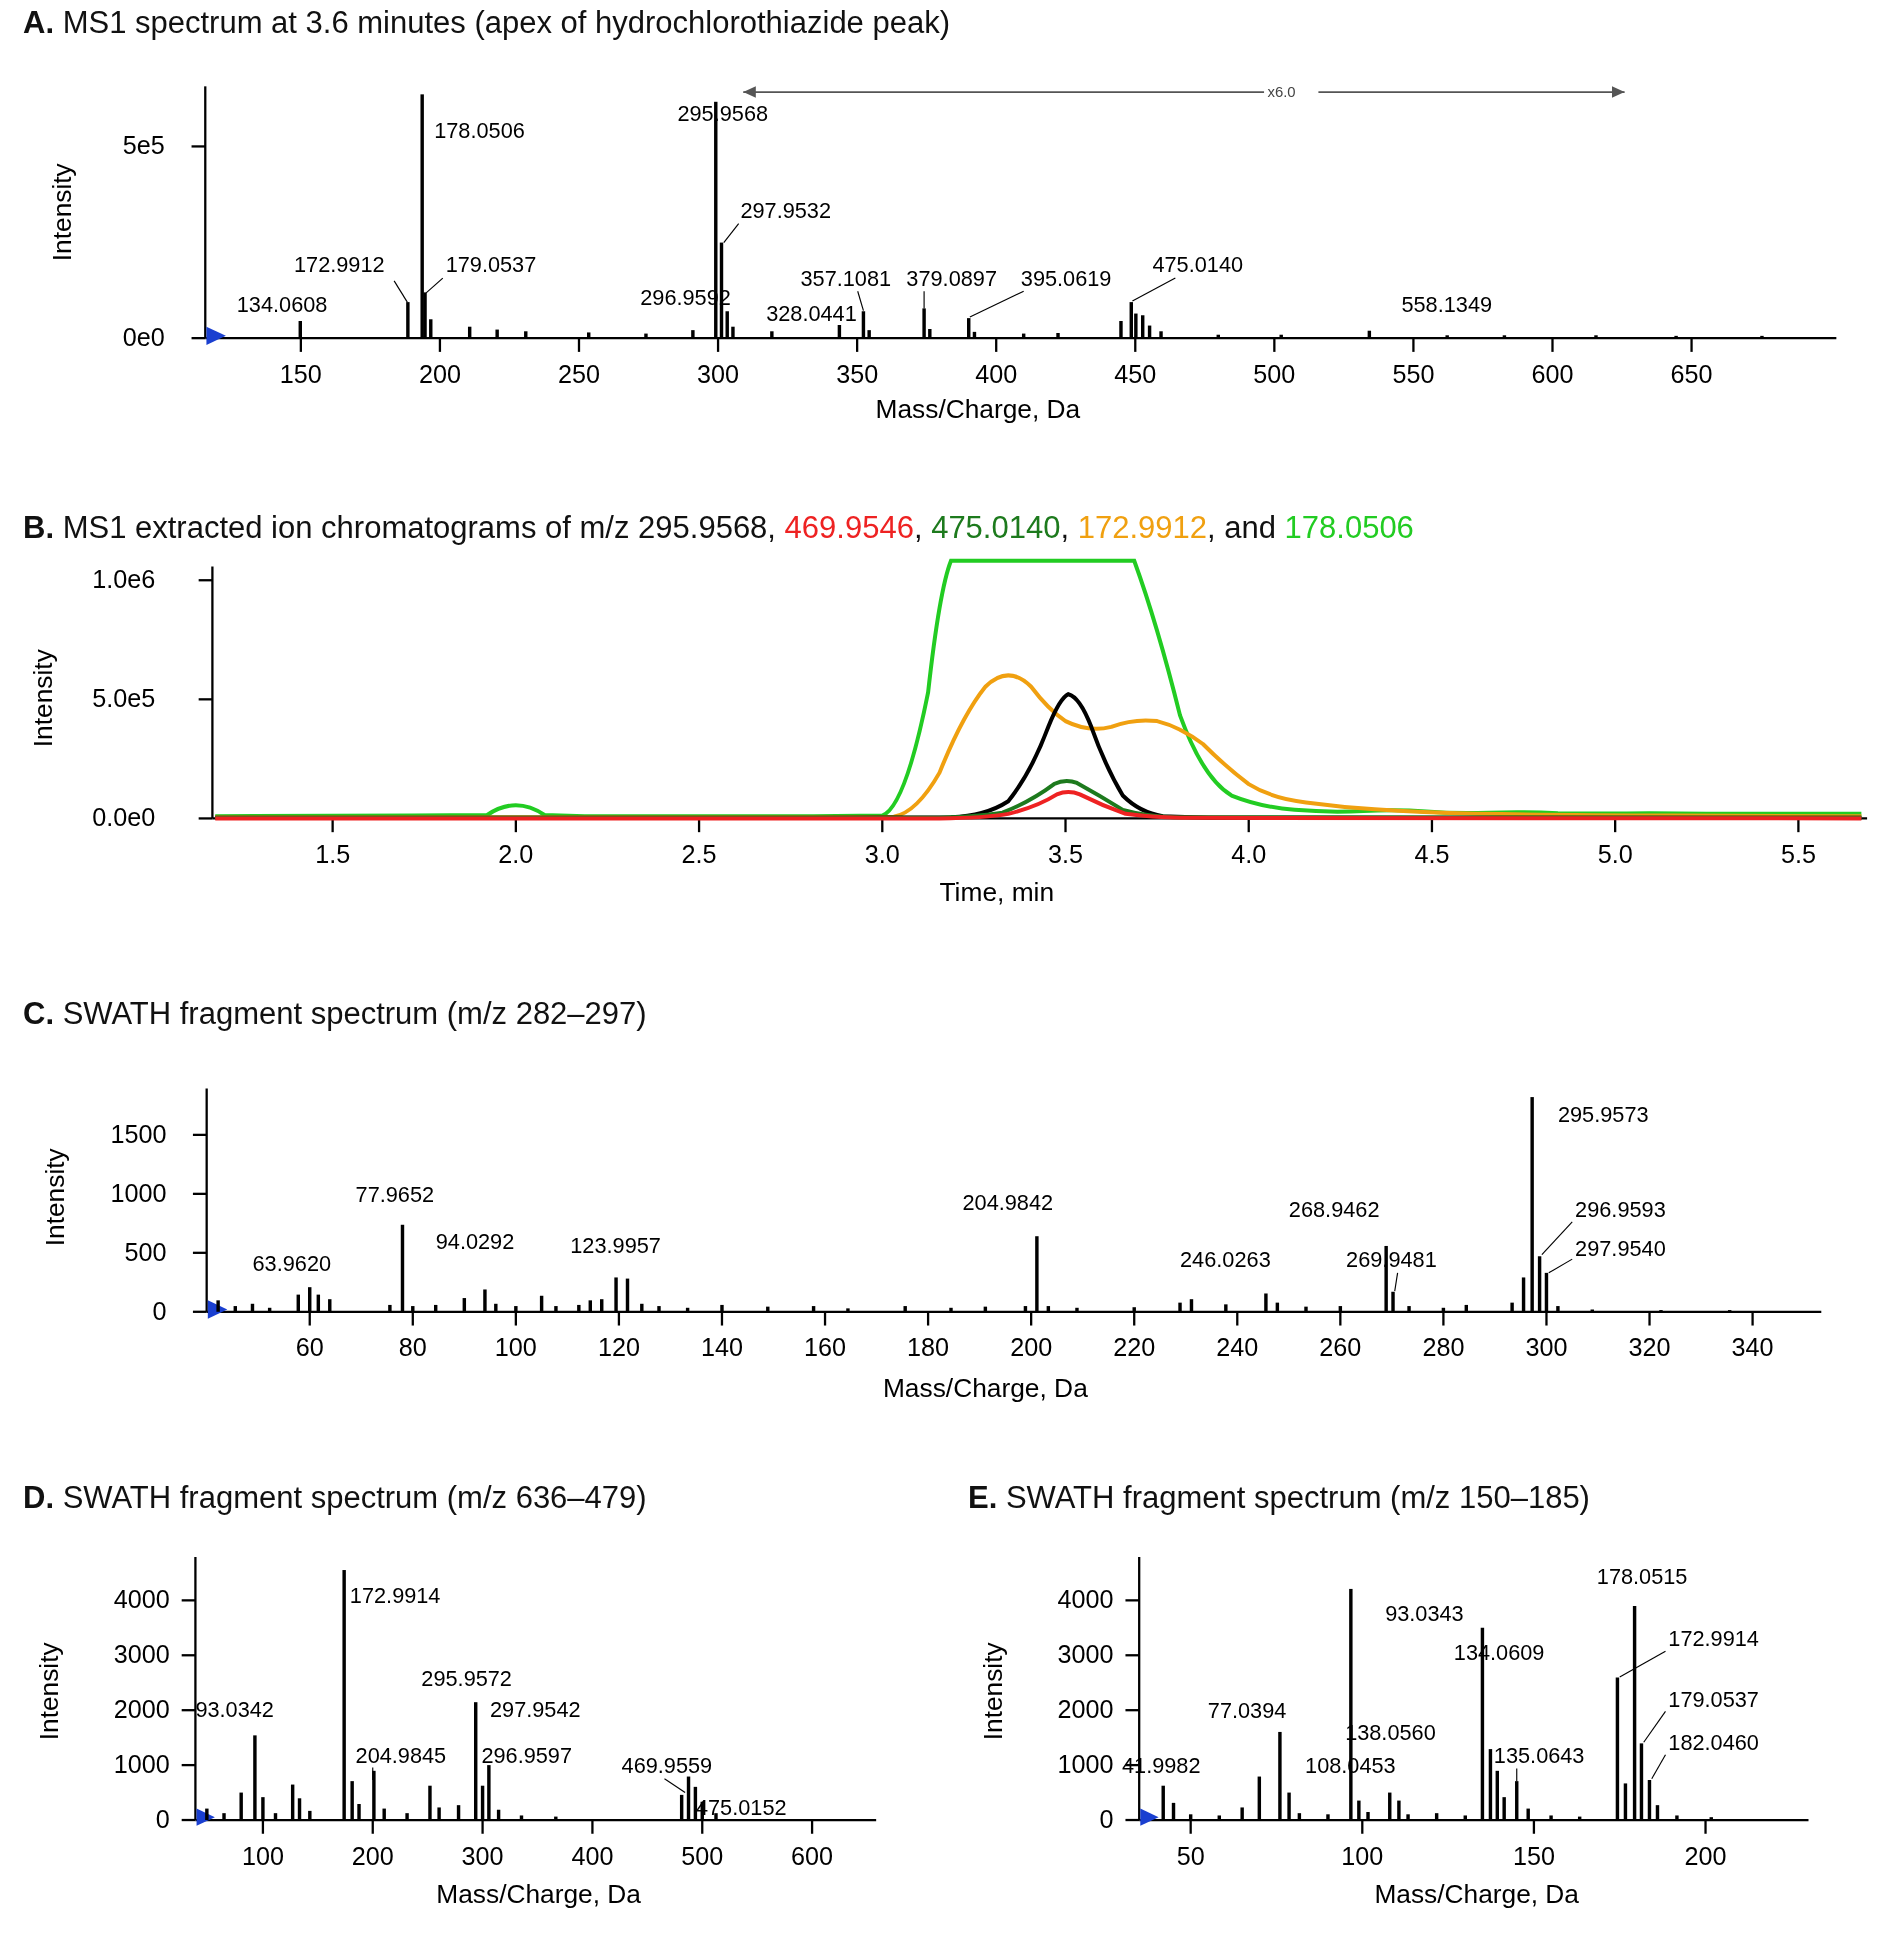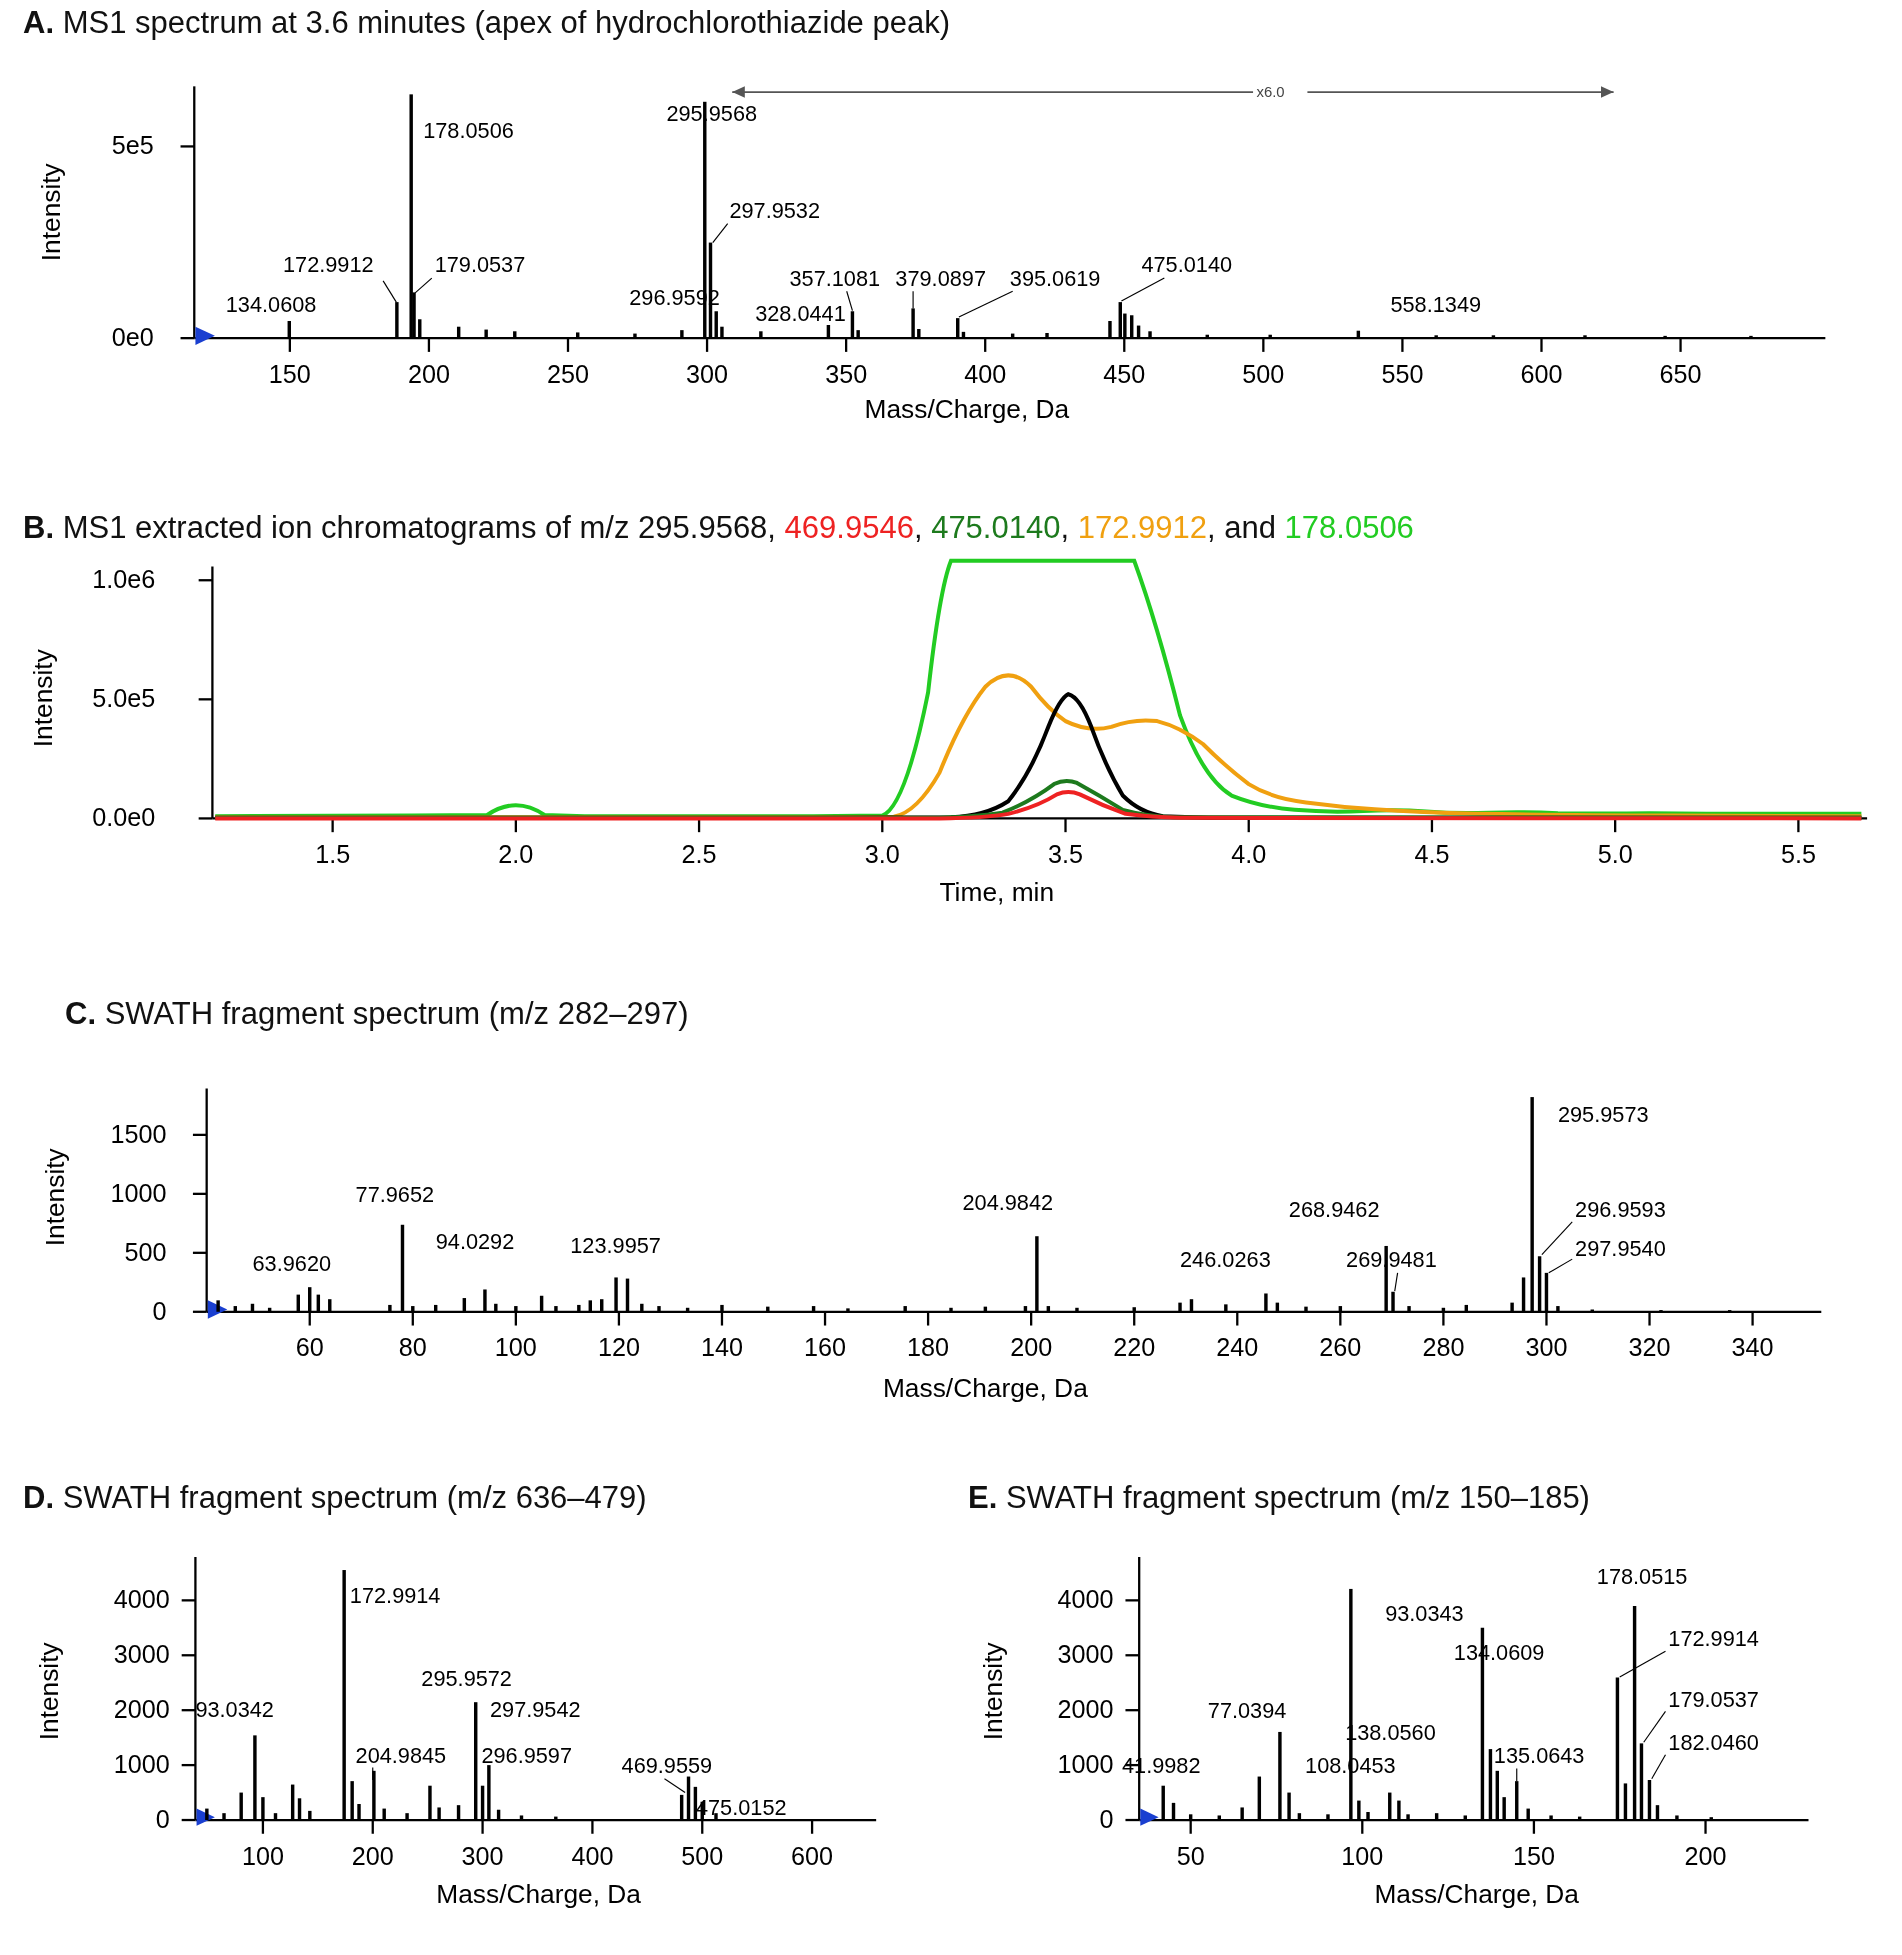--- a/index.html
+++ b/index.html
@@ -52,21 +52,21 @@
 </head>
 <body>
 
 <div class="page">
 
   <div class="panel-title fig" style="left:23px; top:4.6px;">
     <span class="letter">A.</span>
     <span>MS1 spectrum at 3.6 minutes (apex of hydrochlorothiazide peak)</span>
   </div>
 
-  <div class="fig" style="left:5px; top:52px;">
+  <div class="fig" style="left:16px; top:52px;">
     <svg width="1878" height="372" viewBox="0 0 3280 650">
 
       <g>
         <line x1="1270" y1="70" x2="2810" y2="70" stroke="#555" stroke-width="3"></line>
         <path d="M1270 70 l22 -10 v20 z" fill="#555"></path>
         <path d="M2810 70 l-22 -10 v20 z" fill="#555"></path>
         <rect x="2180" y="52" width="95" height="34" fill="#ffffff"></rect>
         <text class="small-label" x="2186" y="78">x6.0</text>
       </g>
 
@@ -275,21 +275,21 @@
       <path fill="none" stroke="#1d7a1d" stroke-width="7" d="M355 459 L1600 459 Q1680 458 1730 450 Q1780 430 1820 400 Q1840 390 1860 398
            Q1900 420 1940 445 Q1980 456 2030 458 L3230 459"></path>
       <path fill="none" stroke="#ee2222" stroke-width="7" d="M355 460 L1620 460 Q1700 459 1740 452 Q1790 440 1825 418 Q1845 410 1865 418
            Q1905 438 1945 452 Q1990 458 2040 459 L3230 460"></path>
 
       <text class="axis-label" x="1720" y="605" text-anchor="middle">Time, min</text>
       <text class="ylab" x="70" y="250" text-anchor="middle" transform="rotate(-90 70 250)">Intensity</text>
     </svg>
   </div>
 
-  <div class="panel-title fig" style="left:23px; top:996px;margin-left:42px;">
+  <div class="panel-title fig" style="left:23px; top:996px;">
     <span class="letter">C.</span>
     <span>SWATH fragment spectrum (m/z 282–297)</span>
   </div>
 
   <div class="fig" style="left:11.5px; top:1054px;">
     <svg width="1878" height="361" viewBox="0 0 3280 630">
       <line x1="340" y1="60" x2="340" y2="450" stroke="#000" stroke-width="4"></line>
       <line x1="340" y1="450" x2="3160" y2="450" stroke="#000" stroke-width="4"></line>
 
       <g>

